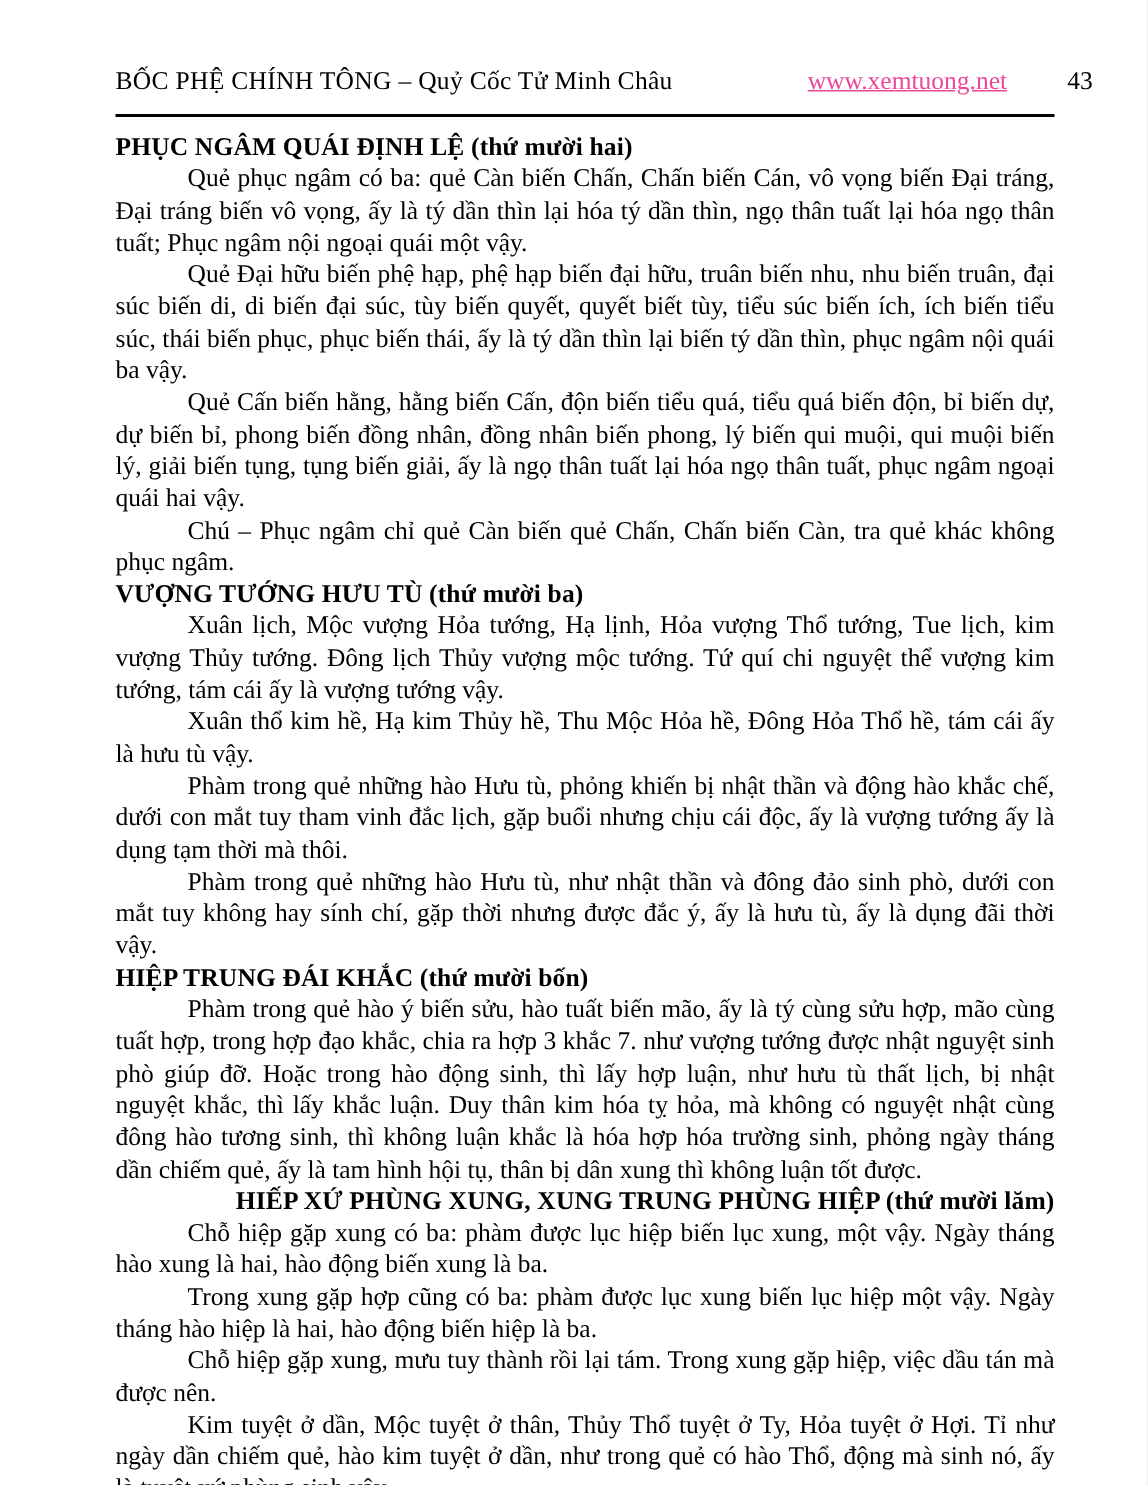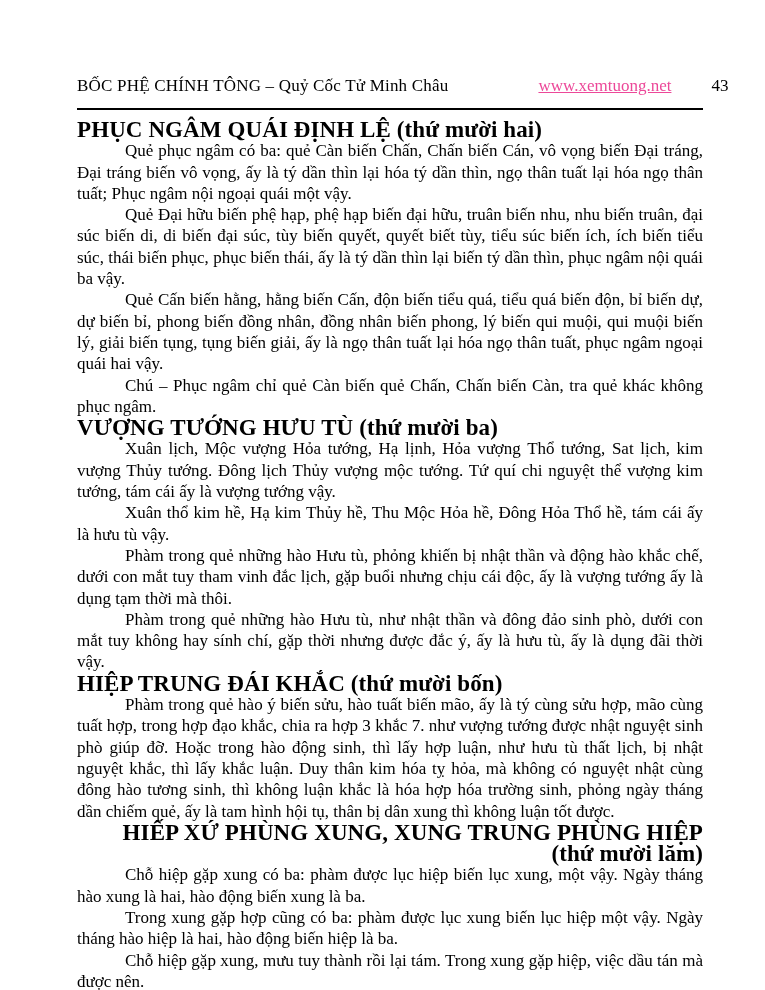--- a/index.html
+++ b/index.html
@@ -33,30 +33,29 @@
   }
   .website {
     color: #ec4899;
     text-decoration: underline;
     margin-left: 90px;
     margin-right: 40px;
     white-space: nowrap;
   }
   .page-number {
     white-space: nowrap;
-    margin-top: 32px;
   }
   .page-body {
     margin-top: 9px;
     font-size: 17px;
     line-height: 21.3px;
     text-align: justify;
   }
   .section-title {
-    font-size: 23px;
+    font-size: 17px;
     font-weight: bold;
     margin: 0;
     text-align: left;
     letter-spacing: 0.1px;
   }
   .section-title.centered {
     text-align: right;
   }
   .para {
     margin: 0;
@@ -76,21 +75,21 @@
 
   <main class="page-body">
 
     <h2 class="section-title">PHỤC NGÂM QUÁI ĐỊNH LỆ (thứ mười hai)</h2>
     <p class="para">Quẻ phục ngâm có ba: quẻ Càn biến Chấn, Chấn biến Cán, vô vọng biến Đại tráng, Đại tráng biến vô vọng, ấy là tý dần thìn lại hóa tý dần thìn, ngọ thân tuất lại hóa ngọ thân tuất; Phục ngâm nội ngoại quái một vậy.</p>
     <p class="para">Quẻ Đại hữu biến phệ hạp, phệ hạp biến đại hữu, truân biến nhu, nhu biến truân, đại súc biến di, di biến đại súc, tùy biến quyết, quyết biết tùy, tiểu súc biến ích, ích biến tiểu súc, thái biến phục, phục biến thái, ấy là tý dần thìn lại biến tý dần thìn, phục ngâm nội quái ba vậy.</p>
     <p class="para">Quẻ Cấn biến hằng, hằng biến Cấn, độn biến tiểu quá, tiểu quá biến độn, bỉ biến dự, dự biến bỉ, phong biến đồng nhân, đồng nhân biến phong, lý biến qui muội, qui muội biến lý, giải biến tụng, tụng biến giải, ấy là ngọ thân tuất lại hóa ngọ thân tuất, phục ngâm ngoại quái hai vậy.</p>
     <p class="para">Chú – Phục ngâm chỉ quẻ Càn biến quẻ Chấn, Chấn biến Càn, tra quẻ khác không phục ngâm.</p>
 
     <h2 class="section-title">VƯỢNG TƯỚNG HƯU TÙ (thứ mười ba)</h2>
-    <p class="para">Xuân lịch, Mộc vượng Hỏa tướng, Hạ lịnh, Hỏa vượng Thổ tướng, Sat lịch, kim vượng Thủy tướng. Đông lịch Thủy vượng mộc tướng. Tứ quí chi nguyệt thể vượng kim tướng, tám cái ấy là vượng tướng vậy.</p>
+    <p class="para">Xuân lịch, Mộc vượng Hỏa tướng, Hạ lịnh, Hỏa vượng Thổ tướng, Tue lịch, kim vượng Thủy tướng. Đông lịch Thủy vượng mộc tướng. Tứ quí chi nguyệt thể vượng kim tướng, tám cái ấy là vượng tướng vậy.</p>
     <p class="para">Xuân  thổ kim hề, Hạ kim Thủy hề, Thu Mộc Hỏa hề, Đông Hỏa Thổ hề, tám cái ấy là hưu tù vậy.</p>
     <p class="para">Phàm trong quẻ những hào Hưu tù, phỏng khiến bị nhật thần và động hào khắc chế, dưới con mắt tuy tham vinh đắc lịch, gặp buổi nhưng chịu cái độc, ấy là vượng tướng ấy là dụng tạm thời mà thôi.</p>
     <p class="para">Phàm trong quẻ những hào Hưu tù, như nhật thần và đông đảo sinh phò, dưới con mắt tuy không hay sính chí, gặp thời nhưng được đắc ý, ấy là hưu tù, ấy là dụng đãi thời vậy.</p>
 
     <h2 class="section-title">HIỆP TRUNG ĐÁI KHẮC (thứ mười bốn)</h2>
     <p class="para">Phàm trong quẻ hào ý biến sửu, hào tuất biến mão, ấy là tý cùng sửu hợp, mão cùng tuất hợp, trong hợp đạo khắc, chia ra hợp 3 khắc 7. như vượng tướng được nhật nguyệt sinh phò giúp đỡ. Hoặc trong hào động sinh, thì lấy hợp luận, như hưu tù thất lịch, bị nhật nguyệt khắc, thì lấy khắc luận. Duy thân kim hóa tỵ hỏa, mà không có nguyệt nhật cùng đông hào tương sinh, thì không luận khắc là hóa hợp hóa trường sinh, phỏng ngày tháng dần chiếm quẻ, ấy là tam hình hội tụ, thân bị dân xung thì không luận tốt được.</p>
 
     <h2 class="section-title centered">HIẾP XỨ PHÙNG XUNG, XUNG TRUNG PHÙNG HIỆP (thứ mười lăm)</h2>
     <p class="para">Chỗ hiệp  gặp xung có ba: phàm được lục hiệp biến lục xung, một vậy. Ngày tháng hào xung là hai, hào động biến xung là ba.</p>
     <p class="para">Trong xung gặp hợp cũng có ba: phàm được lục xung biến lục hiệp một vậy. Ngày tháng hào hiệp là hai, hào động biến hiệp là ba.</p>

